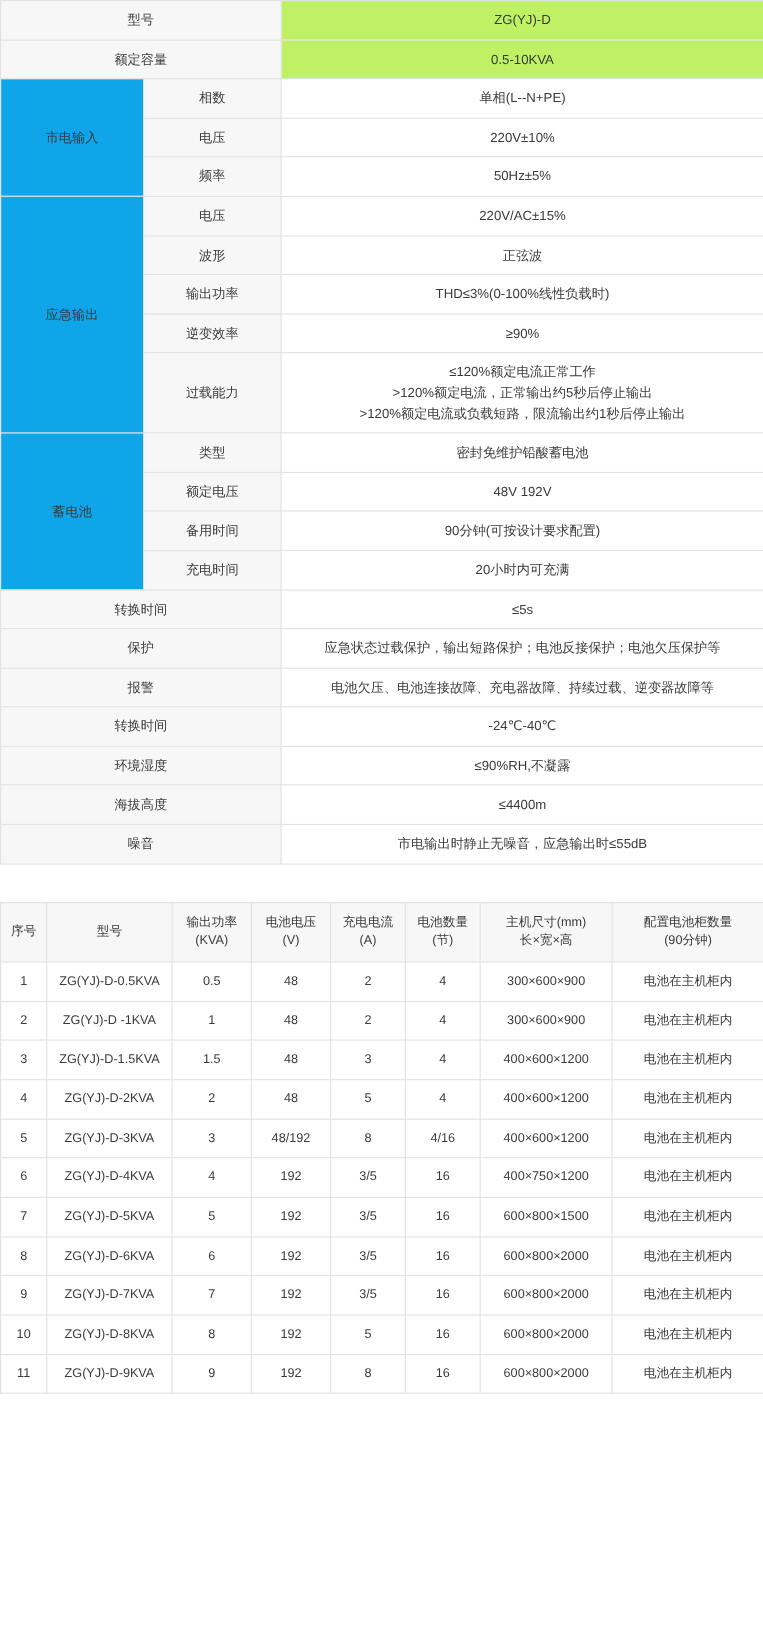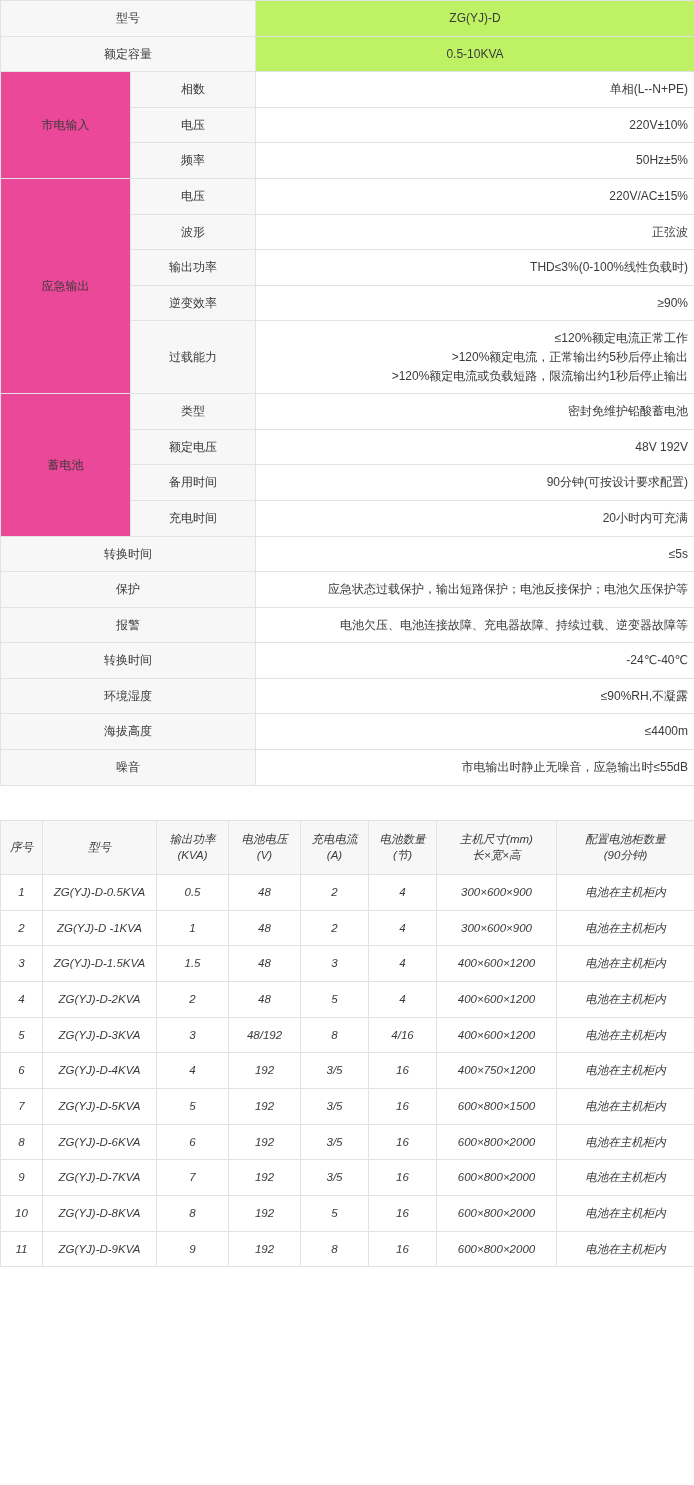--- a/index.html
+++ b/index.html
@@ -32,47 +32,46 @@
     line-height: 1.55;
     padding: 8px 6px;
     vertical-align: middle;
   }
   td.lab {
     background: #f7f7f7;
     text-align: center;
     color: #3a3a3a;
   }
   td.grp {
-    background: #ec4899;
+    background: #0ea5e9;
     text-align: center;
   }
   td.val {
     background: #ffffff;
-    text-align: right;
+    text-align: center;
     padding-left: 12px;
   }
   td.valc {
     background: #bef264;
     text-align: center;
   }
   .multi span {
     display: block;
   }
 
   .gap {
     height: 34px;
   }
 
   
   table.models {
     border-collapse: collapse;
     width: 694px;
     table-layout: fixed;
     margin-bottom: 6px;
-    font-style: italic;
   }
   table.models th, table.models td {
     border: 1px solid #e2e2e2;
     font-size: 11.5px;
     font-weight: normal;
     color: #3a3a3a;
     text-align: center;
     vertical-align: middle;
     padding: 9px 2px;
     line-height: 1.45;

